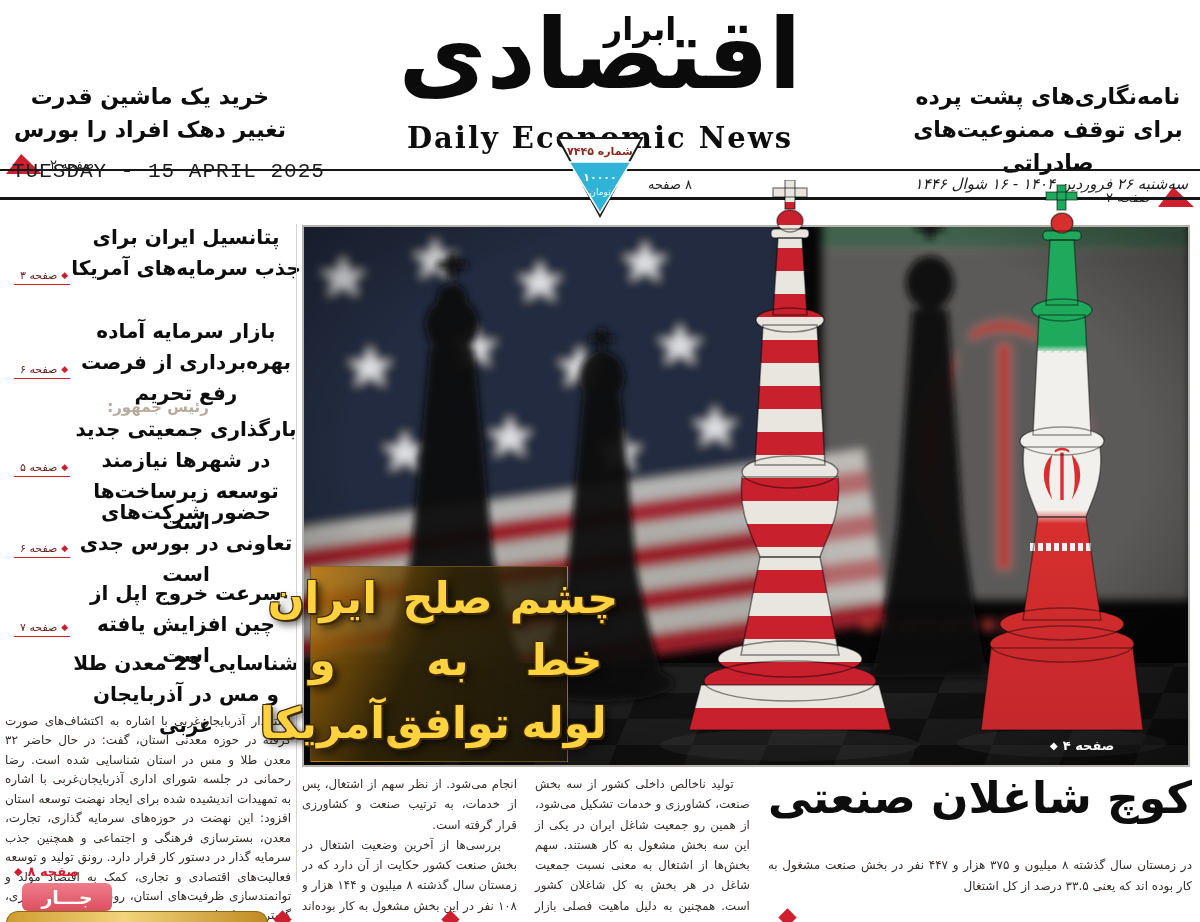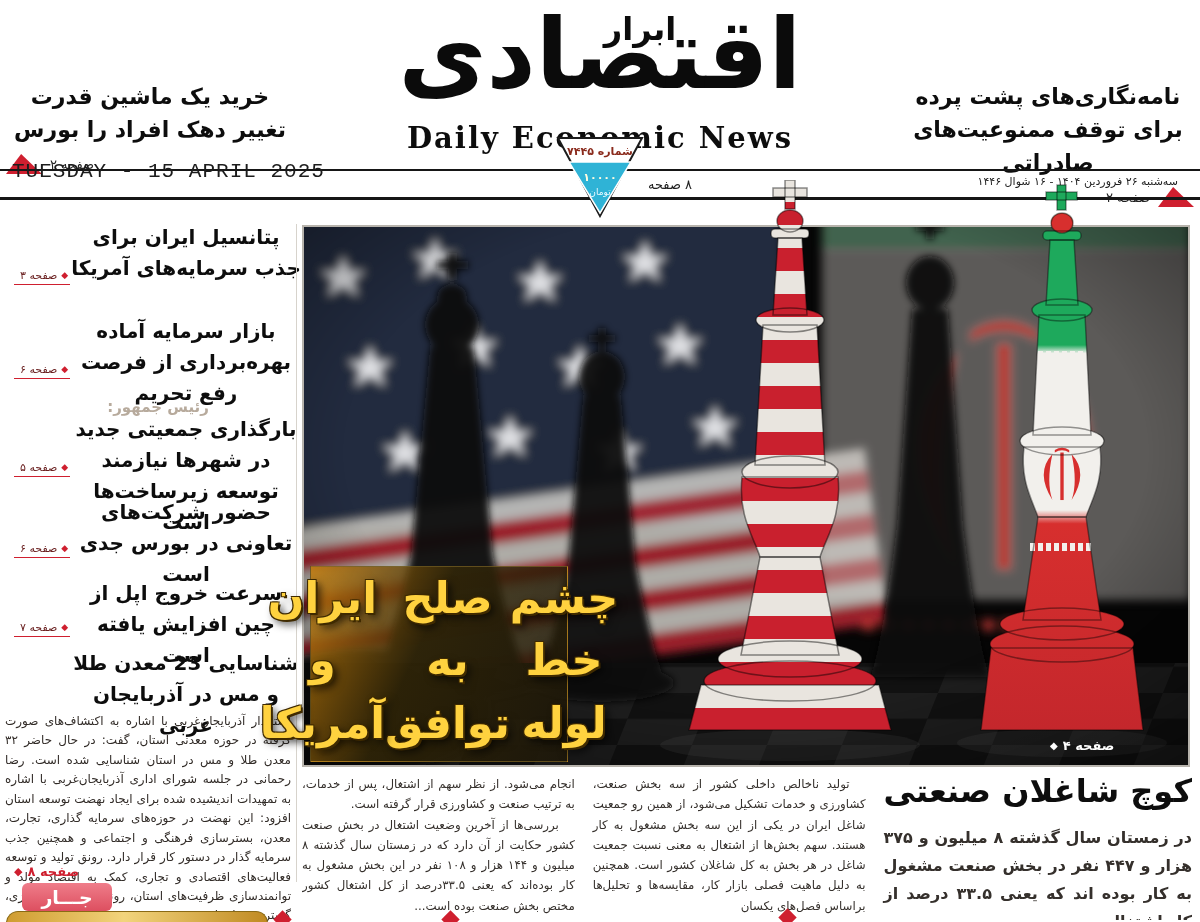--- a/index.html
+++ b/index.html
@@ -26,21 +26,21 @@
   .pagerow.ltr{direction:ltr;}
   .pagerow.rtl{direction:rtl; justify-content:flex-start;}
   .tri{width:36px; height:20px; background:#cf1f2f; clip-path:polygon(42% 0,100% 100%,0 100%);}
   
   .rule{position:absolute; left:0; width:1200px; background:#161616;}
   .rule.r1{top:169px; height:2px;}
   .rule.r2{top:197px; height:2.5px;}
   .date-en{position:absolute; top:160px; left:12px; font-family:Liberation Mono, monospace;
     font-size:21px; letter-spacing:1px; color:#1c1c1c; font-variant:small-caps;}
   .pages-count{position:absolute; top:177px; left:648px; font-size:13px; color:#222; direction:rtl;}
-  .date-fa{position:absolute; top:175px; right:22px; font-size:11px; color:#1c1c1c; direction:rtl;}
+  .date-fa{position:absolute; top:175px; right:12px; font-size:15px; color:#1c1c1c; direction:rtl;font-style:italic;}
   .badge{position:absolute; top:136px; left:556px; z-index:6;}
   
   .sb-item{position:absolute; left:0; width:296px;margin-left:12px;}
   .sb-title{margin-left:58px; margin-right:6px; font-size:20px; font-weight:900;
     line-height:1.55; text-align:center; direction:rtl; color:#0d0d0d;}
   .sb-page{position:absolute; left:2px; bottom:3px; direction:rtl; display:flex; align-items:center;
     gap:4px; font-size:11px; color:#6b2121; border-bottom:1.5px solid #cf1f2f; padding:0 2px 2px 6px;}
   .dia{color:#cf1f2f; font-size:9px; line-height:1;}
   .kicker{position:absolute; top:398px; left:0; width:290px; text-align:center; direction:rtl;
     font-size:15px; font-weight:bold; color:#b7aa9c;padding-left:26px;}
@@ -63,23 +63,23 @@
     border:1px solid rgba(210,170,60,.35);
     display:flex; justify-content:center; text-align:center; direction:rtl;}
   .overlay-box span{font-size:43px; font-weight:900; line-height:1.45; color:#ffd23f;
     text-shadow:2px 2px 0 #3f2a00, -1px -1px 0 #3f2a00, 1px -1px 0 #3f2a00, -1px 1px 0 #3f2a00, 4px 4px 8px rgba(0,0,0,.8);}
   .img-page{position:absolute; left:1050px; top:738px; z-index:5; direction:rtl; display:flex;
     align-items:center; gap:5px; font-size:13px; font-weight:bold; color:#fff;}
   .img-page .dia{color:#fff; font-size:10px;}
   
   .bstory{position:absolute; left:302px; top:770px; width:890px; height:150px; direction:rtl;
     display:grid; grid-template-columns:1fr 1fr 1fr; column-gap:18px; overflow:hidden;}
-  .b-headline{font-size:32px; font-weight:900; color:#0d0d0d; text-align:right; white-space:nowrap;
+  .b-headline{font-size:44px; font-weight:900; color:#0d0d0d; text-align:right; white-space:nowrap;
     letter-spacing:-1px; margin-top:2px;}
-  .b-lead{margin-top:14px; font-size:16px; line-height:1.75; text-align:justify; color:#35302c;font-weight:bold;}
+  .b-lead{margin-top:32px; font-size:12px; line-height:1.75; text-align:justify; color:#35302c;}
   .bcol{font-size:11.8px; line-height:1.72; text-align:justify; color:#35302c; padding-top:4px;}
   .bcol p.ind{text-indent:16px;}
   .bdia{position:absolute; width:13px; height:13px; background:#cf1f2f; transform:rotate(45deg); z-index:2;}
 </style>
 </head>
 <body>
 
 <div class="page">
 
   <div class="mast-big">اقتصادی</div>

